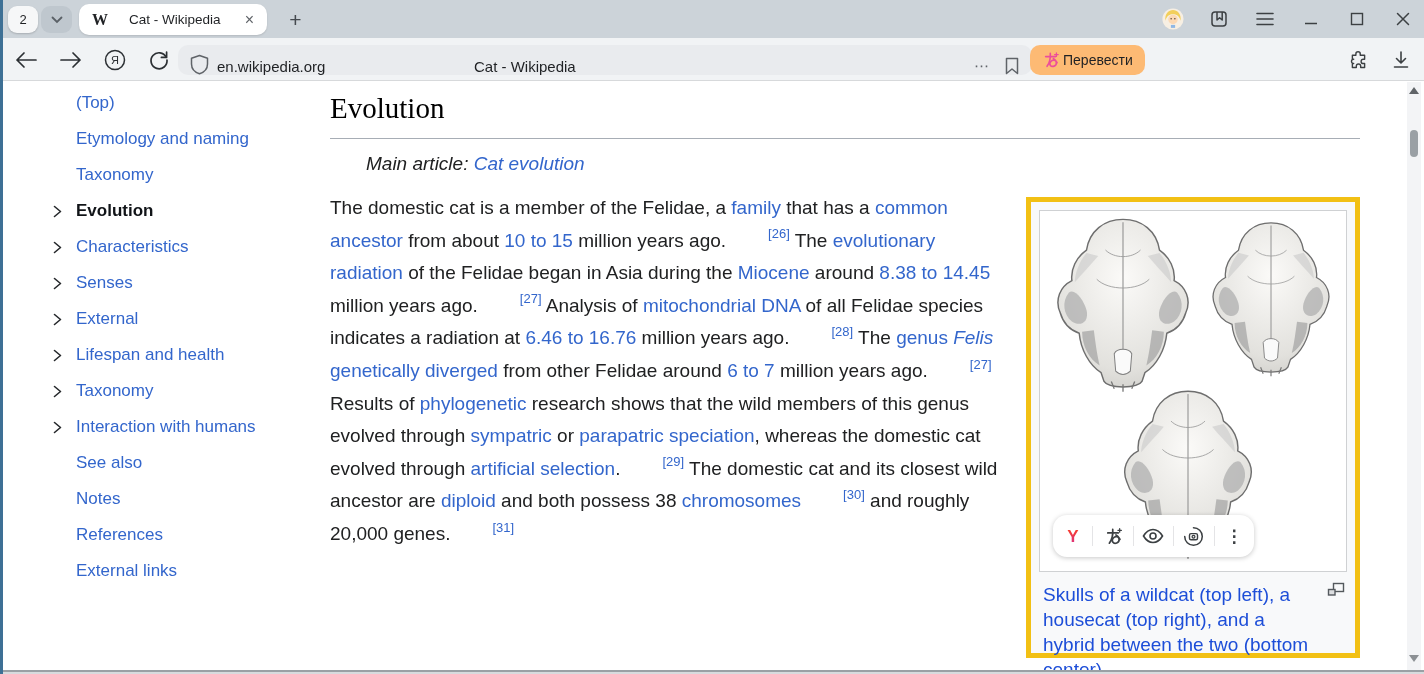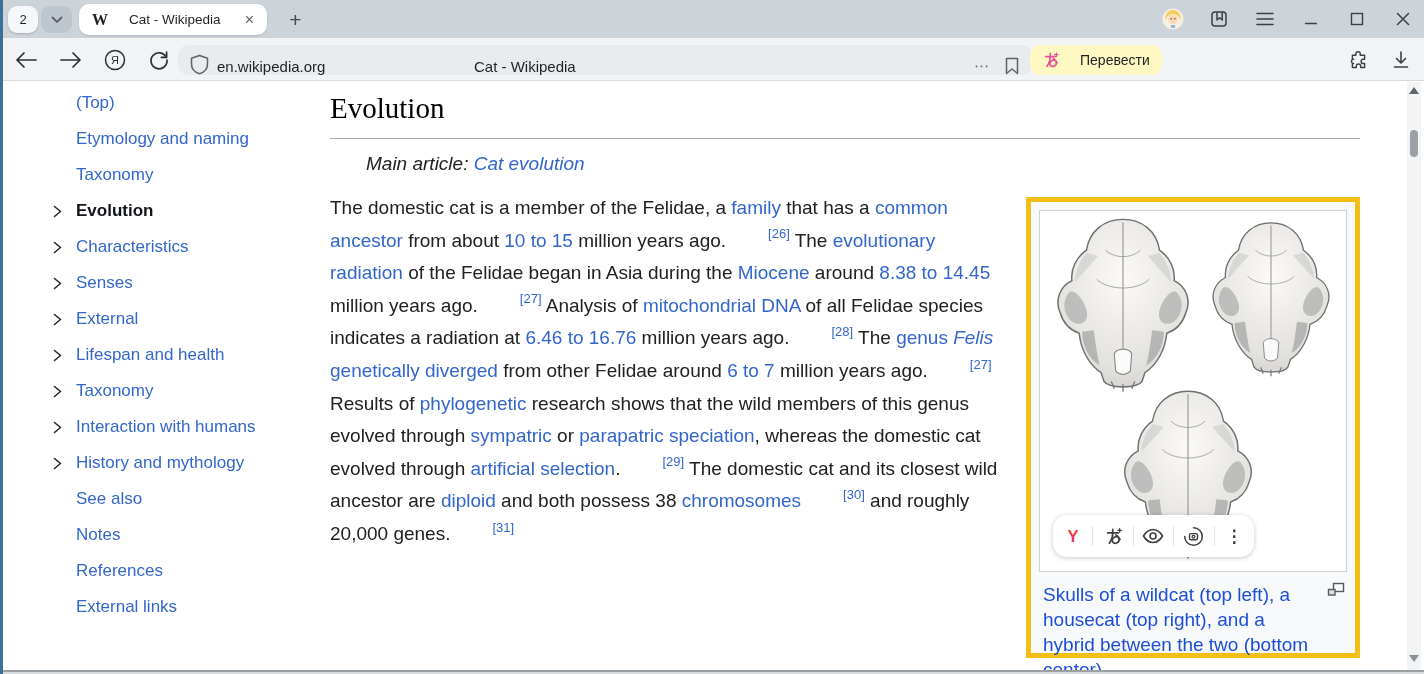--- a/index.html
+++ b/index.html
@@ -32,22 +32,22 @@
   
   .toolbar { position:absolute; left:0; top:38px; width:1424px; height:43px; background:#f1f3f5;
              border-bottom:1px solid #d7d9db; }
   .nav-ic { position:absolute; top:9px; width:26px; height:26px; display:flex; align-items:center; justify-content:center; }
   .omnibox { position:absolute; left:178px; top:7px; width:854px; height:30px; background:#e9ebee;
              border-radius:10px; display:flex; align-items:flex-end; padding:0 12px; }
   .omnibox .url { font-size:15px; color:#1f2124; margin-left:8px; }
   .omnibox .ptitle { position:absolute; left:296px; font-size:15px; color:#1f2124; }
   .omnibox .right { position:absolute; right:12px; display:flex; align-items:center; gap:14px; }
   .omnibox .dots { font-size:15px; color:#5f6368; letter-spacing:1px; }
-  .chip { position:absolute; top:7px; height:30px; background:#fef9c3; border-radius:10px; display:flex;
-          align-items:center; gap:20px; padding:0 12px; font-size:14px; color:#1f2124; }
+  .chip { position:absolute; top:7px; height:30px; background:#fdba74; border-radius:10px; display:flex;
+          align-items:center; gap:3px; padding:0 12px; font-size:14px; color:#1f2124; }
   .chip.translate { left:1030px; }
   .chip.alice { left:1152px; }
 
   
   .content { position:absolute; left:3px; top:82px; width:1404px; height:588px; background:#fff; }
 
   
   .toc { position:absolute; left:37px; top:3px; width:290px; list-style:none; }
   .toc-item { height:36px; display:flex; align-items:center; cursor:pointer; }
   .toc-item .chev { width:24px; margin-left:12px; display:flex; align-items:center; }
@@ -332,28 +332,20 @@
 
         <li class="toc-item">
           <span class="chev">
             <svg width="11" height="13" viewBox="0 0 11 13">
               <path d="M2.5 1.5 L8.5 6.5 L2.5 11.5" fill="none" stroke="#26292c" stroke-width="1.6" stroke-linecap="round" stroke-linejoin="round"></path>
             </svg>
           </span>
           <span class="lbl">Interaction with humans</span>
         </li>
 
-        <li class="toc-item">
-          <span class="chev">
-            <svg width="11" height="13" viewBox="0 0 11 13">
-              <path d="M2.5 1.5 L8.5 6.5 L2.5 11.5" fill="none" stroke="#26292c" stroke-width="1.6" stroke-linecap="round" stroke-linejoin="round"></path>
-            </svg>
-          </span>
-          <span class="lbl">History and mythology</span>
-        </li>
 
         <li class="toc-item no-chevron">
           <span class="chev">
             <svg width="11" height="13" viewBox="0 0 11 13">
               <path d="M2.5 1.5 L8.5 6.5 L2.5 11.5" fill="none" stroke="#26292c" stroke-width="1.6" stroke-linecap="round" stroke-linejoin="round"></path>
             </svg>
           </span>
           <span class="lbl">See also</span>
         </li>
 

